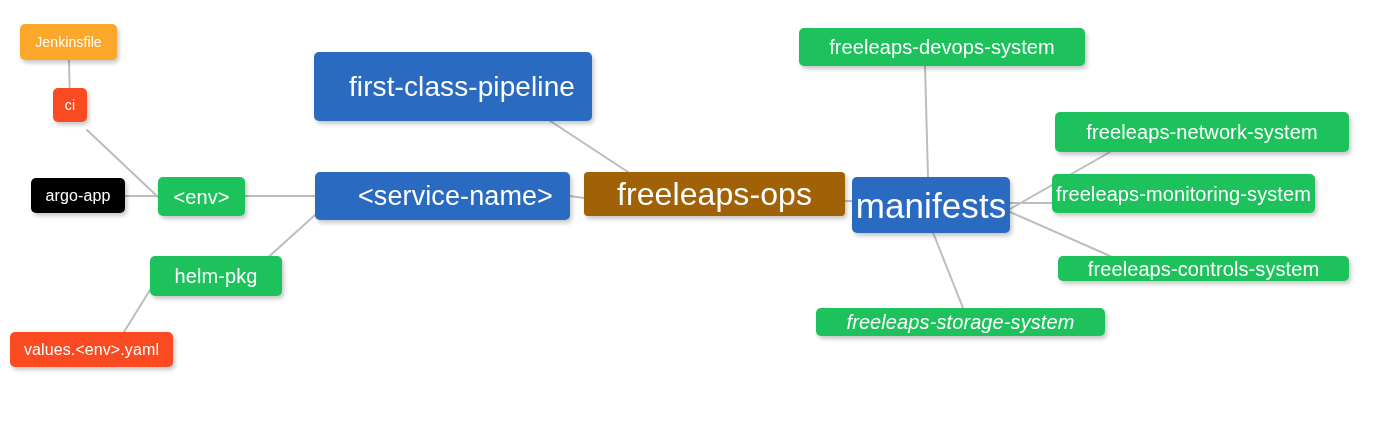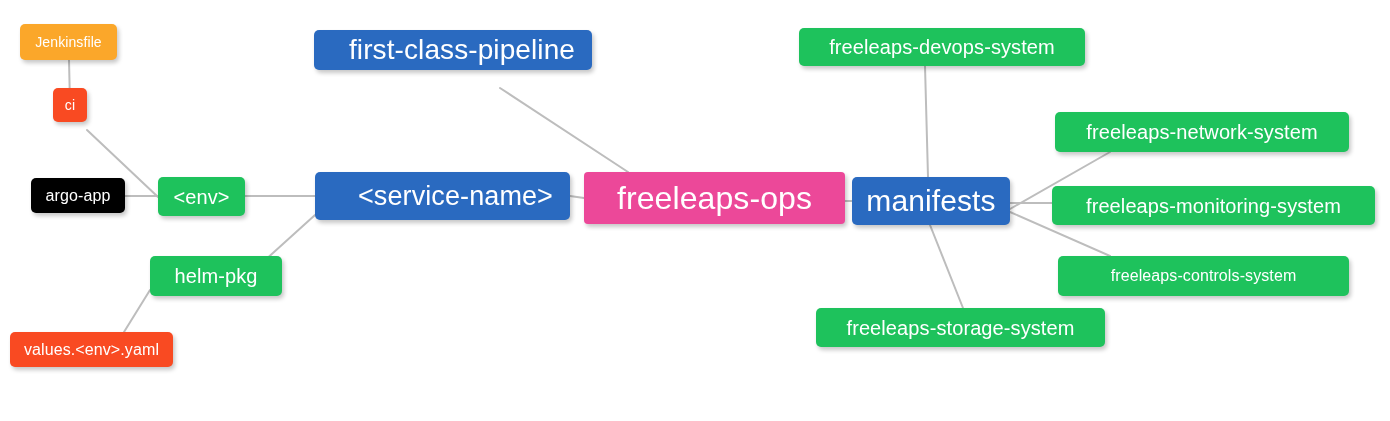--- a/index.html
+++ b/index.html
@@ -62,23 +62,23 @@
       <line x1="1010" y1="212" x2="1110" y2="256" stroke="#bdbdbd" stroke-width="2" stroke-linecap="round"></line>
       <line x1="930" y1="225" x2="963" y2="308" stroke="#bdbdbd" stroke-width="2" stroke-linecap="round"></line>
     </svg>
   <div id="node-layer">
       <div class="node" style="left: 20px; top: 24px; width: 97px; height: 36px; background: rgb(251, 167, 42); font-size: 14px;">Jenkinsfile</div>
       <div class="node" style="left: 53px; top: 88px; width: 34px; height: 34px; background: rgb(249, 74, 34); font-size: 14px;">ci</div>
       <div class="node" style="left: 31px; top: 178px; width: 94px; height: 35px; background: #000000; font-size: 16px;">argo-app</div>
       <div class="node" style="left: 158px; top: 177px; width: 87px; height: 39px; background: rgb(30, 194, 92); font-size: 20px; text-align: right;">&lt;env&gt;</div>
       <div class="node" style="left: 150px; top: 256px; width: 132px; height: 40px; background: rgb(30, 194, 92); font-size: 20px;">helm-pkg</div>
       <div class="node" style="left: 10px; top: 332px; width: 163px; height: 35px; background: rgb(249, 74, 34); font-size: 16px;">values.&lt;env&gt;.yaml</div>
-      <div class="node" style="left: 314px; top: 30px; width: 278px; height: 40px; background: rgb(42, 106, 192); font-size: 28px; padding-left: 28px;">first-class-pipeline</div>
+      <div class="node" style="left: 314px; top: 52px; width: 278px; height: 69px; background: rgb(42, 106, 192); font-size: 28px; padding-left: 28px;">first-class-pipeline</div>
       <div class="node" style="left: 315px; top: 172px; width: 255px; height: 48px; background: rgb(42, 106, 192); font-size: 27px; padding-left: 36px;">&lt;service-name&gt;</div>
-      <div class="node root" style="left: 584px; top: 172px; width: 261px; height: 52px; background: #ec4899; font-size: 32px;">freeleaps-ops</div>
-      <div class="node" style="left: 852px; top: 177px; width: 158px; height: 48px; background: rgb(42, 106, 192); font-size: 30px;">manifests</div>
+      <div class="node root" style="left: 584px; top: 172px; width: 261px; height: 44px; background: #a16207; font-size: 32px;">freeleaps-ops</div>
+      <div class="node" style="left: 852px; top: 177px; width: 158px; height: 56px; background: rgb(42, 106, 192); font-size: 35px;">manifests</div>
       <div class="node" style="left: 799px; top: 28px; width: 286px; height: 38px; background: rgb(30, 194, 92); font-size: 20px;">freeleaps-devops-system</div>
       <div class="node" style="left: 1055px; top: 112px; width: 294px; height: 40px; background: rgb(30, 194, 92); font-size: 20px;">freeleaps-network-system</div>
-      <div class="node" style="left: 1052px; top: 186px; width: 323px; height: 39px; background: rgb(30, 194, 92); font-size: 20px;">freeleaps-monitoring-system</div>
-      <div class="node" style="left: 1058px; top: 256px; width: 291px; height: 40px; background: rgb(30, 194, 92); font-size: 16px;">freeleaps-controls-system</div>
-      <div class="node" style="left: 816px; top: 308px; width: 289px; height: 39px; background: rgb(30, 194, 92); font-size: 20px;">freeleaps-storage-system</div>
+      <div class="node" style="left: 1052px; top: 174px; width: 263px; height: 39px; background: rgb(30, 194, 92); font-size: 20px;">freeleaps-monitoring-system</div>
+      <div class="node" style="left: 1058px; top: 256px; width: 291px; height: 25px; background: rgb(30, 194, 92); font-size: 20px;">freeleaps-controls-system</div>
+      <div class="node" style="left: 816px; top: 308px; width: 289px; height: 28px; background: rgb(30, 194, 92); font-size: 20px; font-style: italic;">freeleaps-storage-system</div>
     </div>
 </div>
 
 </body></html>

